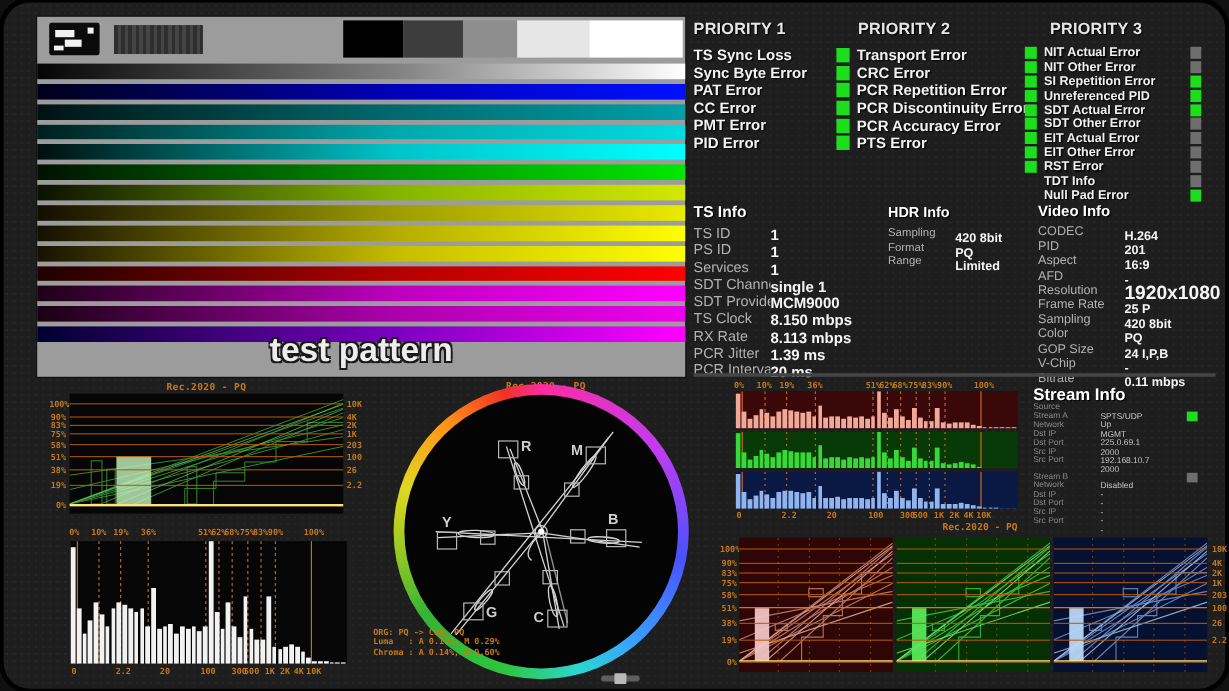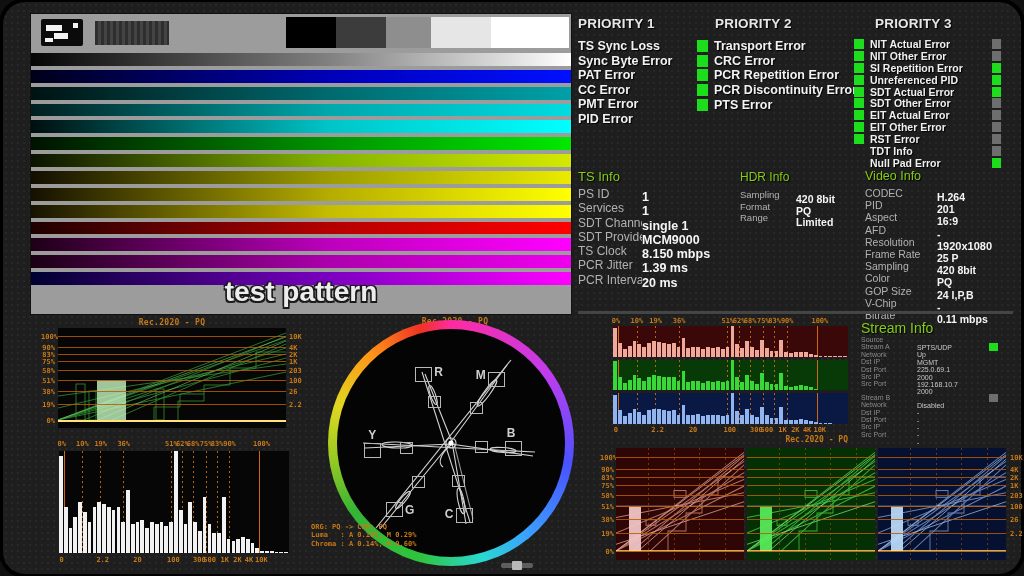--- a/index.html
+++ b/index.html
@@ -28,21 +28,21 @@
   .pcol{position:absolute}
   .p1row{height:14.5px;font-size:12.5px;font-weight:bold;color:#f2f2f2;text-shadow:1px 1px 1px #000;white-space:nowrap}
   .p2row{height:14.6px;display:flex;align-items:center}
   .p2row .led{width:11px;height:12px;flex:none;margin-right:6px}
   .p2row .lbl{font-size:12.5px;font-weight:bold;color:#f2f2f2;text-shadow:1px 1px 1px #000;white-space:nowrap;overflow:hidden;width:140px}
   .p3row{height:11.9px;display:flex;align-items:center}
   .p3row .led{width:10px;height:10px;flex:none;margin-right:6px}
   .p3row .lbl{font-size:10.5px;font-weight:bold;color:#f0f0f0;text-shadow:1px 1px 1px #000;white-space:nowrap;overflow:hidden;width:112px}
   .ledcol div{width:9px;height:10px;margin-bottom:1.9px}
   
-  .ititle{position:absolute;font-weight:normal;color:#84cc16;text-shadow:1px 1px 1px #000}
+  .ititle{position:absolute;font-weight:bold;color:#ffffff;text-shadow:1px 1px 1px #000}
   .irow{white-space:nowrap}
   .il{display:inline-block;overflow:hidden;white-space:nowrap;color:#b2b2b2;vertical-align:top}
   .iv{color:#f5f5f5;font-weight:bold;white-space:nowrap}
   .srow{position:relative;white-space:nowrap}
   .sgap{height:6px}
   .sled{position:absolute;left:128px;top:0;width:9px;height:8px}
   
   .scope{position:absolute}
   .sc-title{position:absolute;top:1px;left:0;width:100%;text-align:center;font:bold 8px "DejaVu Sans Mono",monospace;color:#c87818;letter-spacing:.3px}
   .plot{position:absolute;background:#060606}
@@ -135,20 +135,24 @@
       <div class="p2row">
         <span class="led" style="background: rgb(29, 222, 29);"></span>
         <span class="lbl">PCR Repetition Error</span>
       </div>
       <div class="p2row">
         <span class="led" style="background: rgb(29, 222, 29);"></span>
         <span class="lbl">PCR Discontinuity Error</span>
       </div>
       <div class="p2row">
         <span class="led" style="background: rgb(29, 222, 29);"></span>
+        <span class="lbl">PCR Accuracy Error</span>
+      </div>
+      <div class="p2row">
+        <span class="led" style="background: rgb(29, 222, 29);"></span>
         <span class="lbl">PTS Error</span>
       </div>
     </div>
   <div class="pcol" id="p3" style="left:851px;top:36px;width:132px">
       <div class="p3row">
         <span class="led" style="background: rgb(29, 222, 29);"></span>
         <span class="lbl">NIT Actual Error</span>
       </div>
       <div class="p3row">
         <span class="led" style="background: rgb(29, 222, 29);"></span>
@@ -200,43 +204,45 @@
       <div style="background: rgb(110, 110, 110);"></div>
       <div style="background: rgb(110, 110, 110);"></div>
       <div style="background: rgb(110, 110, 110);"></div>
       <div style="background: rgb(110, 110, 110);"></div>
       <div style="background: rgb(110, 110, 110);"></div>
       <div style="background: rgb(29, 222, 29);"></div>
     </div>
 
   <div class="ititle" style="left:575px;top:167px;font-size:13px">TS Info</div>
   <div class="pcol" id="tsinfo" style="left:575px;top:185px;width:180px">
+      <div class="irow" style="height: 14.3px;"><span class="il" style="width: 64px; font-size: 12px;">TS ID</span><span class="iv" style="font-size: 12.5px;">1</span></div>
       <div class="irow" style="height: 14.3px;"><span class="il" style="width: 64px; font-size: 12px;">PS ID</span><span class="iv" style="font-size: 12.5px;">1</span></div>
       <div class="irow" style="height: 14.3px;"><span class="il" style="width: 64px; font-size: 12px;">Services</span><span class="iv" style="font-size: 12.5px;">1</span></div>
       <div class="irow" style="height: 14.3px;"><span class="il" style="width: 64px; font-size: 12px;">SDT Channel</span><span class="iv" style="font-size: 12.5px;">single 1</span></div>
       <div class="irow" style="height: 14.3px;"><span class="il" style="width: 64px; font-size: 12px;">SDT Provider</span><span class="iv" style="font-size: 12.5px;">MCM9000</span></div>
       <div class="irow" style="height: 14.3px;"><span class="il" style="width: 64px; font-size: 12px;">TS Clock</span><span class="iv" style="font-size: 12.5px;">8.150 mbps</span></div>
+      <div class="irow" style="height: 14.3px;"><span class="il" style="width: 64px; font-size: 12px;">RX Rate</span><span class="iv" style="font-size: 12.5px;">8.113 mbps</span></div>
       <div class="irow" style="height: 14.3px;"><span class="il" style="width: 64px; font-size: 12px;">PCR Jitter</span><span class="iv" style="font-size: 12.5px;">1.39 ms</span></div>
       <div class="irow" style="height: 14.3px;"><span class="il" style="width: 64px; font-size: 12px;">PCR Interval</span><span class="iv" style="font-size: 12.5px;">20 ms</span></div>
     </div>
 
   <div class="ititle" style="left:737px;top:168px;font-size:12px">HDR Info</div>
   <div class="pcol" id="hdrinfo" style="left:737px;top:187px;width:120px">
       <div class="irow" style="height: 11.6px;"><span class="il" style="width: 56px; font-size: 9.5px;">Sampling</span><span class="iv" style="font-size: 10.5px;">420 8bit</span></div>
       <div class="irow" style="height: 11.6px;"><span class="il" style="width: 56px; font-size: 9.5px;">Format</span><span class="iv" style="font-size: 10.5px;">PQ</span></div>
       <div class="irow" style="height: 11.6px;"><span class="il" style="width: 56px; font-size: 9.5px;">Range</span><span class="iv" style="font-size: 10.5px;">Limited</span></div>
     </div>
 
   <div class="ititle" style="left:862px;top:167px;font-size:12.5px">Video Info</div>
   <div class="pcol" id="vidinfo" style="left:862px;top:185px;width:148px">
       <div class="irow" style="height: 12.2px;"><span class="il" style="width: 72px; font-size: 10.5px;">CODEC</span><span class="iv" style="font-size: 10.5px;">H.264</span></div>
       <div class="irow" style="height: 12.2px;"><span class="il" style="width: 72px; font-size: 10.5px;">PID</span><span class="iv" style="font-size: 10.5px;">201</span></div>
       <div class="irow" style="height: 12.2px;"><span class="il" style="width: 72px; font-size: 10.5px;">Aspect</span><span class="iv" style="font-size: 10.5px;">16:9</span></div>
       <div class="irow" style="height: 12.2px;"><span class="il" style="width: 72px; font-size: 10.5px;">AFD</span><span class="iv" style="font-size: 10.5px;">-</span></div>
-      <div class="irow" style="height: 12.2px;"><span class="il" style="width: 72px; font-size: 10.5px;">Resolution</span><span class="iv" style="font-size: 11px;">1920x1080</span></div>
+      <div class="irow" style="height: 12.2px;"><span class="il" style="width: 72px; font-size: 10.5px;">Resolution</span><span class="iv" style="font-size: 16px;">1920x1080</span></div>
       <div class="irow" style="height: 12.2px;"><span class="il" style="width: 72px; font-size: 10.5px;">Frame Rate</span><span class="iv" style="font-size: 10.5px;">25 P</span></div>
       <div class="irow" style="height: 12.2px;"><span class="il" style="width: 72px; font-size: 10.5px;">Sampling</span><span class="iv" style="font-size: 10.5px;">420 8bit</span></div>
       <div class="irow" style="height: 12.2px;"><span class="il" style="width: 72px; font-size: 10.5px;">Color</span><span class="iv" style="font-size: 10.5px;">PQ</span></div>
       <div class="irow" style="height: 12.2px;"><span class="il" style="width: 72px; font-size: 10.5px;">GOP Size</span><span class="iv" style="font-size: 10.5px;">24  I,P,B</span></div>
       <div class="irow" style="height: 12.2px;"><span class="il" style="width: 72px; font-size: 10.5px;">V-Chip</span><span class="iv" style="font-size: 10.5px;">-</span></div>
       <div class="irow" style="height: 12.2px;"><span class="il" style="width: 72px; font-size: 10.5px;">Bitrate</span><span class="iv" style="font-size: 10.5px;">0.11 mbps</span></div>
     </div>
 
   <div class="divider"></div>
 

